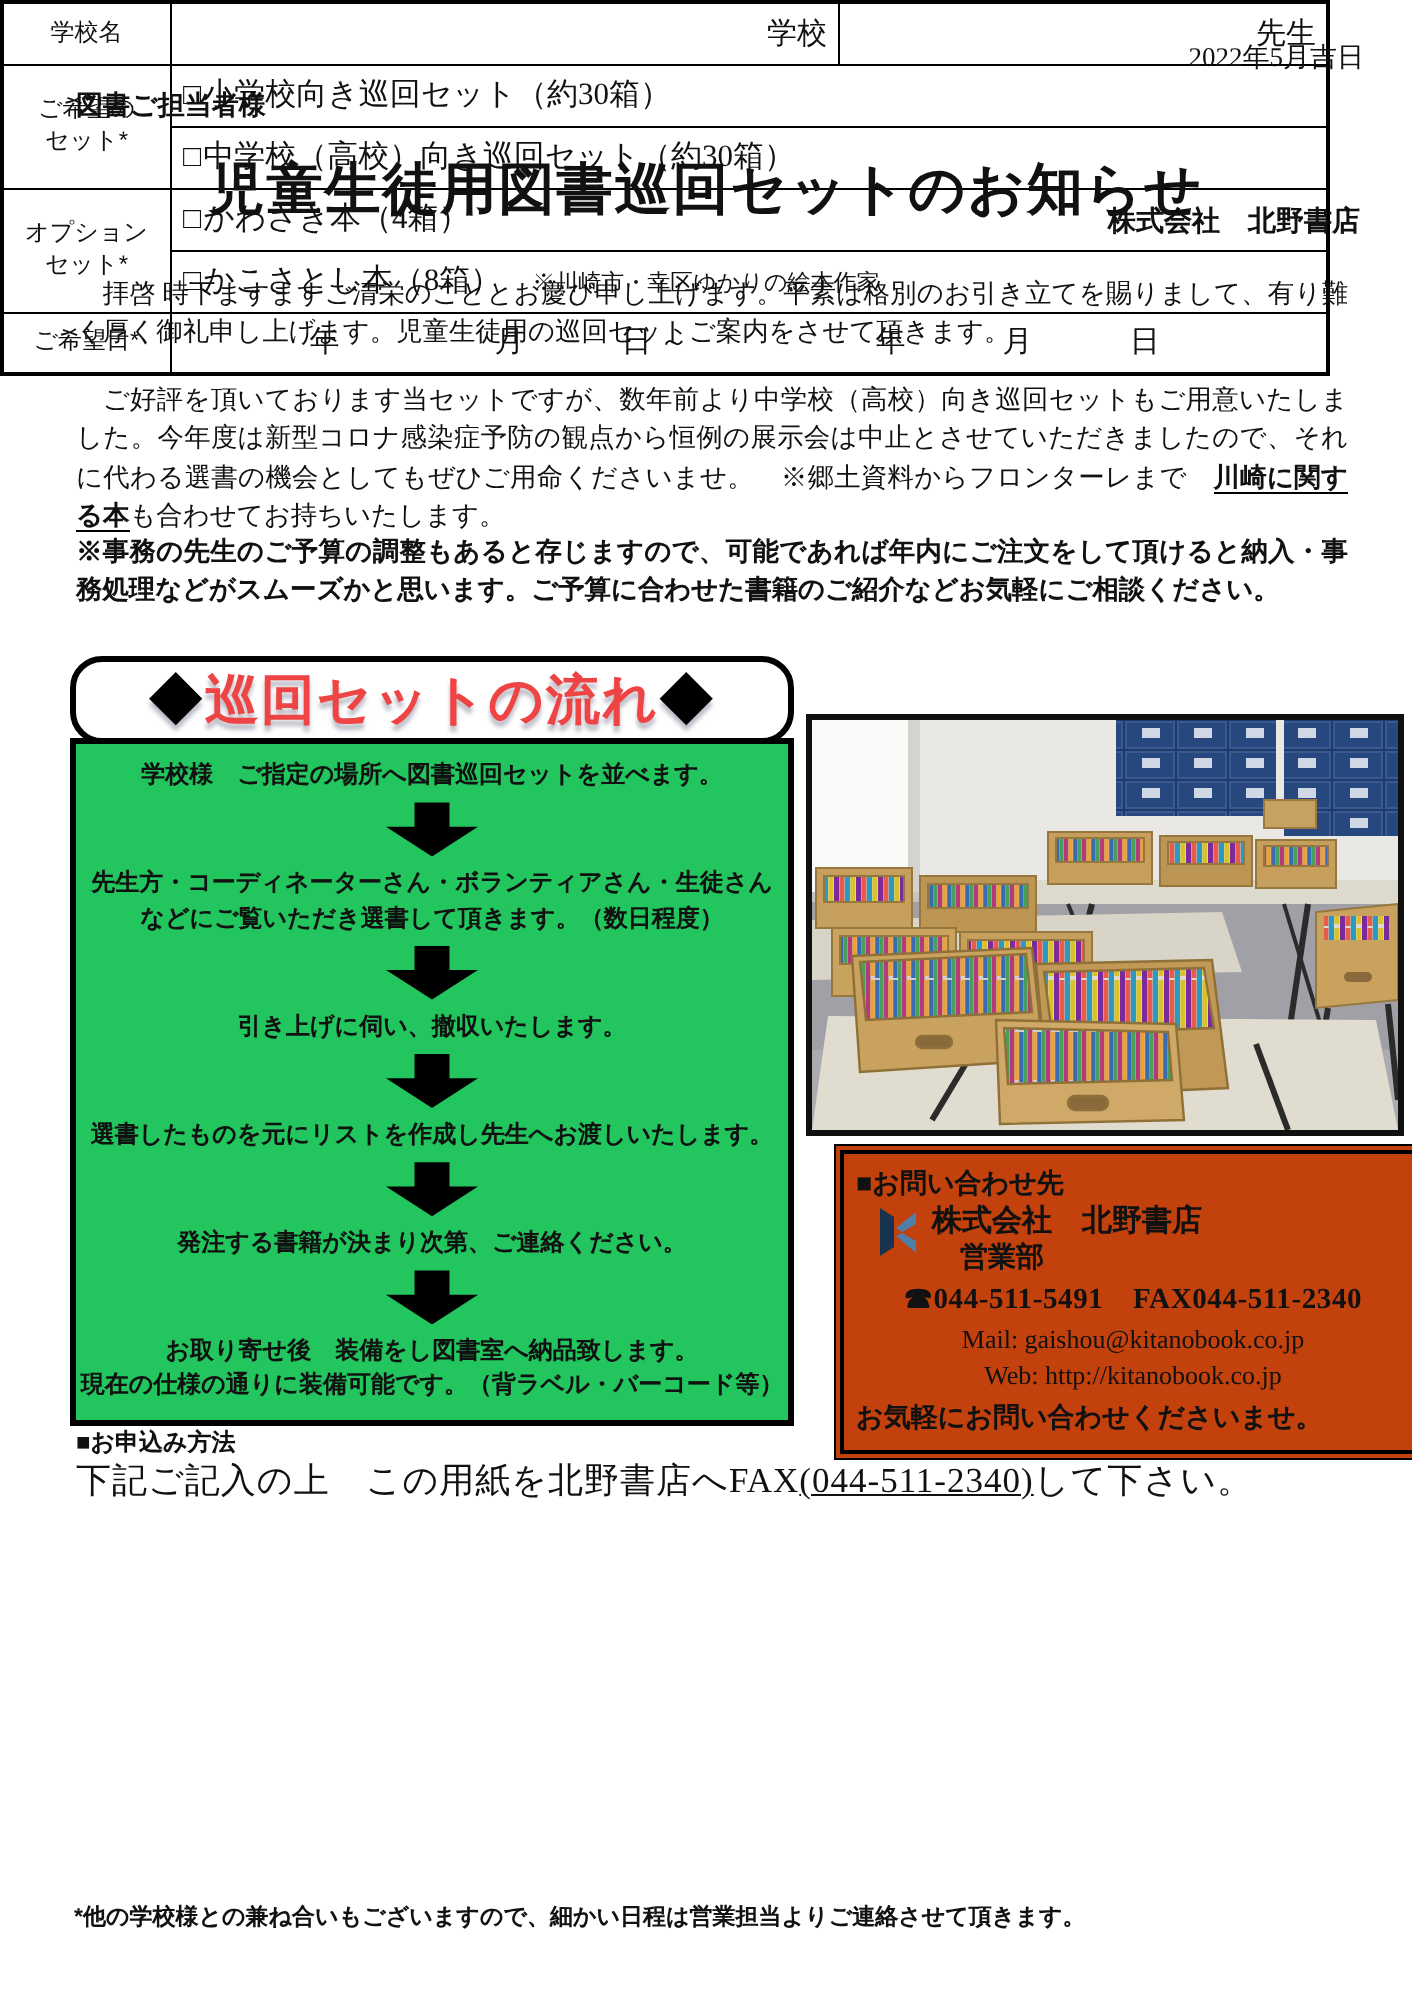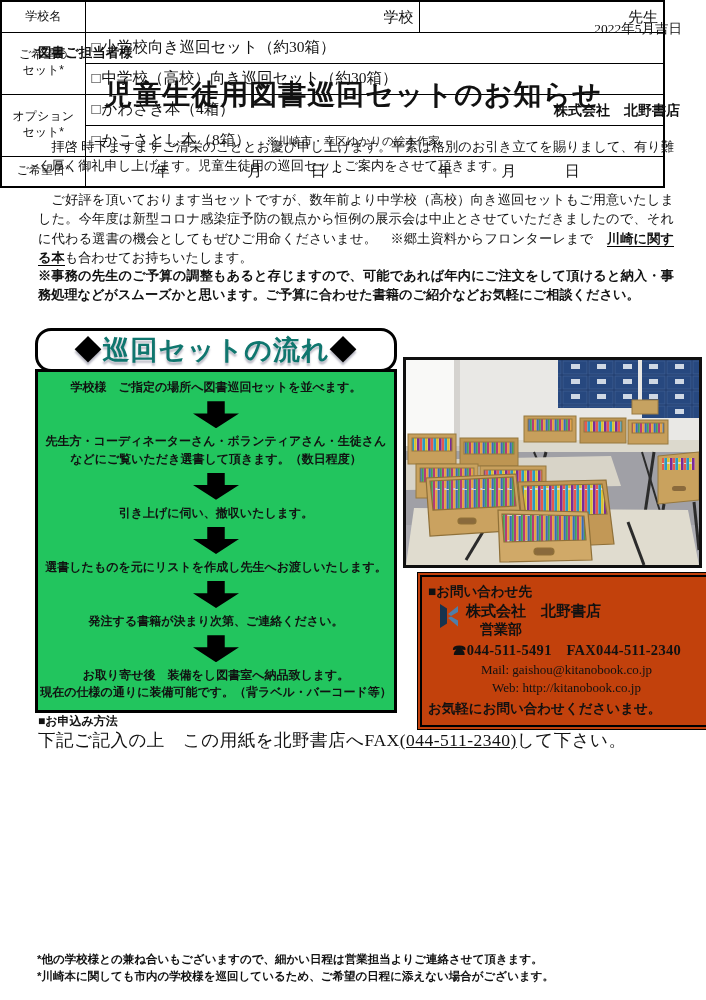--- a/index.html
+++ b/index.html
@@ -21,21 +21,21 @@
   .hl{font-weight:bold;border-bottom:1.5px solid #000;}
   
   .flow{left:35px;top:328px;width:362px;}
   .flow-capsule{
     box-sizing:border-box;border:3px solid #000;border-radius:16px;background:#fff;
     height:44px;display:flex;align-items:center;justify-content:center;
     font-family:"Liberation Sans", sans-serif;font-weight:bold;font-size:27px;
     position:relative;z-index:2;letter-spacing:1px;
     text-shadow:0 3px 2px rgba(130,130,150,.55);
   }
-  .flow-capsule .inner-title{color:#0f766e;}
+  .flow-capsule .inner-title{color:#ef4444;}
   .flow-capsule .diamond{color:#000;}
   .flow-box{
     box-sizing:border-box;border:3px solid #000;margin-top:-3px;height:344px;background:#22c55e;
     display:flex;flex-direction:column;justify-content:space-between;align-items:center;
     padding:7px 2px 8px;position:relative;z-index:1;
   }
   .flow-step{font-size:12px;font-weight:bold;text-align:center;line-height:1.45;white-space:pre-line;width:100%;}
   .flow-arrow{width:46px;height:27px;background:#000;
     clip-path:polygon(31% 0,69% 0,69% 45%,100% 45%,50% 100%,0 45%,31% 45%);}
   
@@ -261,16 +261,15 @@
         <span style="left:61%">年</span>
         <span style="left:72%">月</span>
         <span style="left:83%">日</span>
       </td>
     </tr>
   </tbody>
     </table>
 
   <div class="abs footnotes">
     <div>*他の学校様との兼ね合いもございますので、細かい日程は営業担当よりご連絡させて頂きます。</div>
-    <div>*川崎本に関しても市内の学校様を巡回しているため、ご希望の日程に添えない場合がございます。</div>
   </div>
 
 </div>
 
 </body></html>

